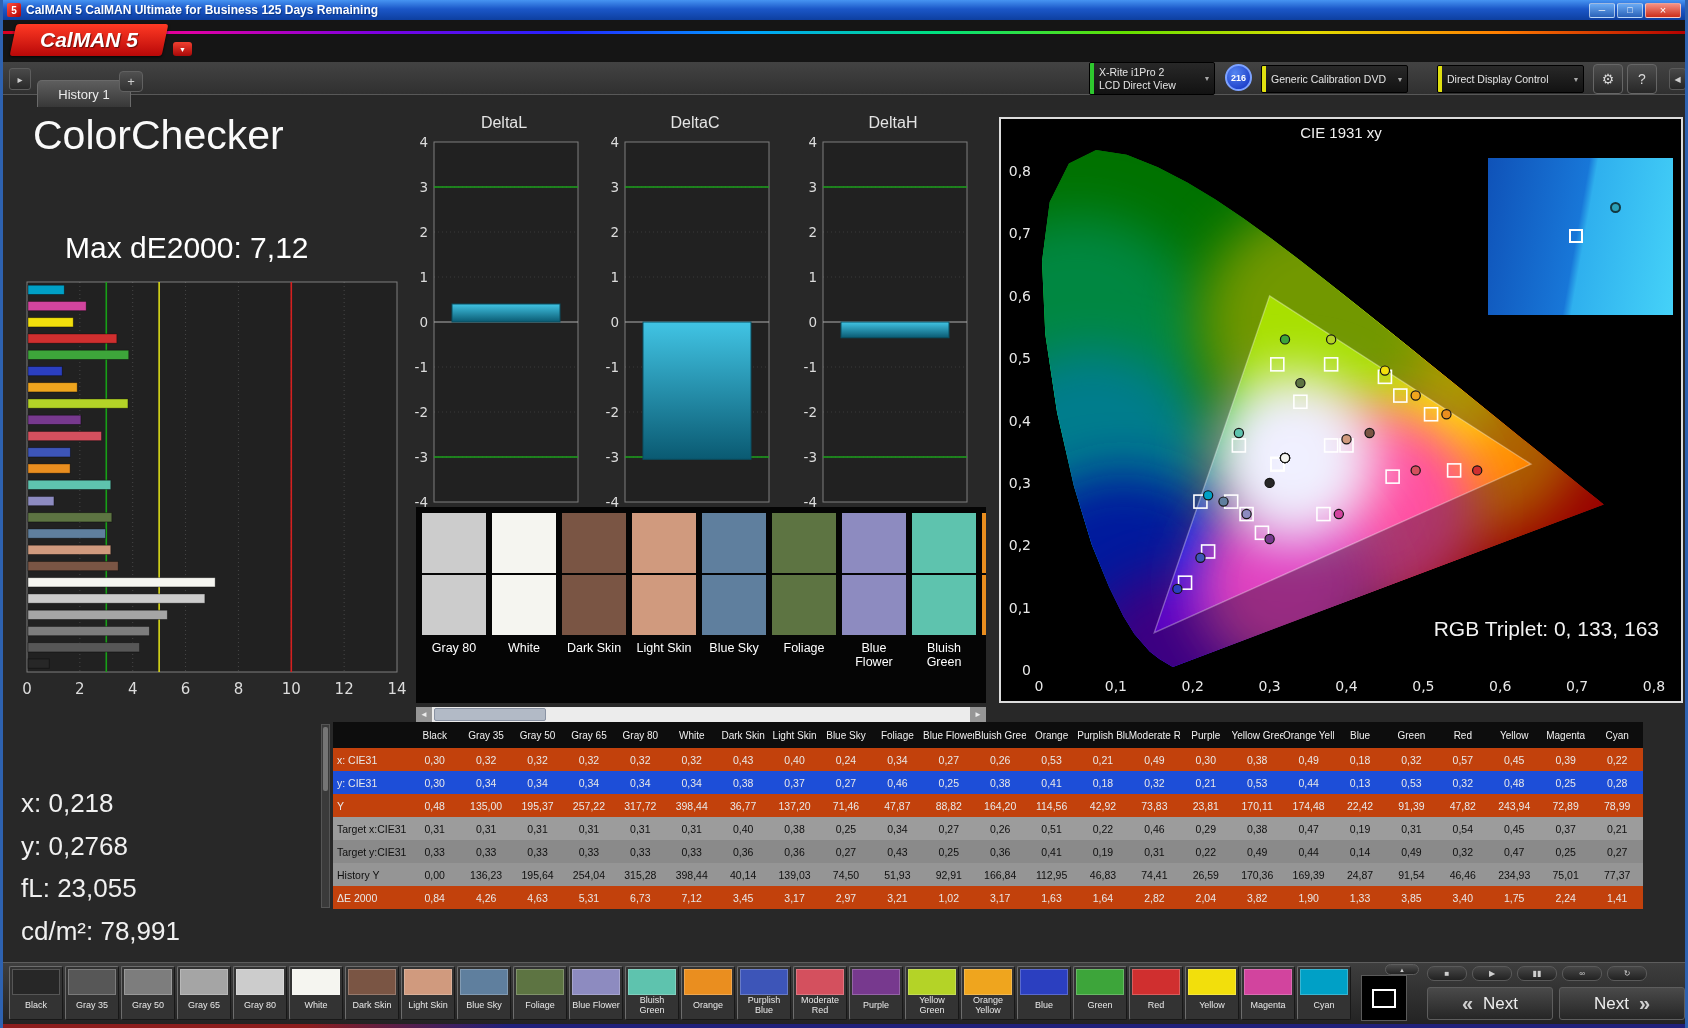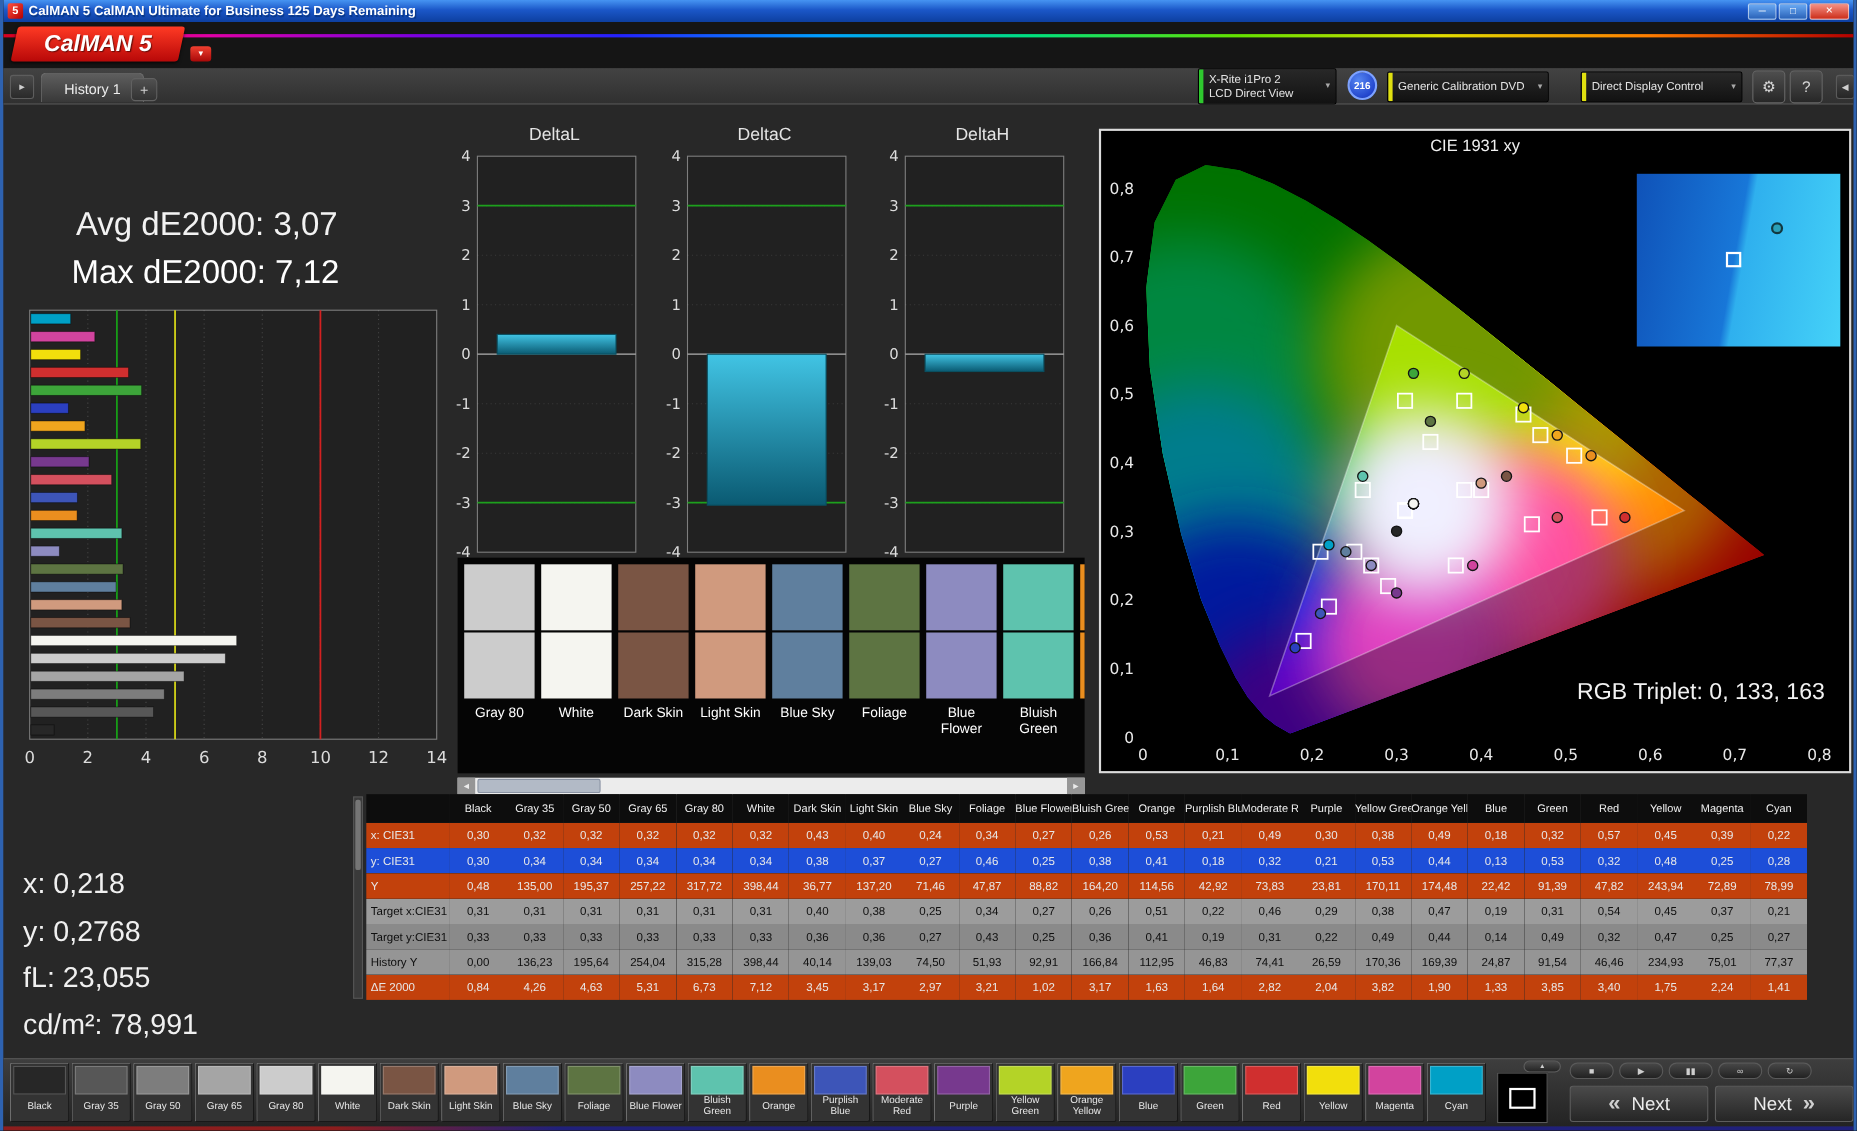--- a/index.html
+++ b/index.html
@@ -29,21 +29,21 @@
     border-radius:3px;box-shadow:0 1px 3px rgba(0,0,0,.8);display:flex;align-items:center;justify-content:center}
   .logo span{transform:skewX(12deg);color:#fff;font-size:21px;font-weight:bold;font-style:italic;
     text-shadow:1px 1px 1px rgba(0,0,0,.5);white-space:nowrap}
   .logo-dd{position:absolute;left:170px;top:22px;width:19px;height:14px;background:linear-gradient(180deg,#f04030,#a80808);
     border-radius:3px;color:#fff;font-size:7px;display:flex;align-items:center;justify-content:center}
   
   .tabbar{position:absolute;top:62px;left:0;width:100%;height:33px;
     background:linear-gradient(180deg,#434343,#303030);border-bottom:1px solid #585858}
   .ptoggle{position:absolute;left:6px;top:68px;width:22px;height:22px;background:linear-gradient(180deg,#4a4a4a,#2a2a2a);
     border:1px solid #5d5d5d;border-radius:3px;color:#cfcfcf;font-size:10px;display:flex;align-items:center;justify-content:center}
-  .tab{position:absolute;left:34px;top:66px;width:94px;height:27px;
+  .tab{position:absolute;left:34px;top:80px;width:94px;height:27px;
     background:linear-gradient(180deg,#5e5e5e,#383838);border:1px solid #6a6a6a;border-bottom:none;
     border-radius:5px 5px 0 0;color:#ececec;font-size:13px;display:flex;align-items:center;justify-content:center}
   .tab-add{position:absolute;left:116px;top:71px;width:24px;height:21px;background:linear-gradient(180deg,#505050,#323232);
     border:1px solid #616161;border-radius:4px;color:#cfcfcf;font-size:13px;display:flex;align-items:center;justify-content:center}
   .meterbox{position:absolute;height:33px;background:linear-gradient(180deg,#282828,#121212);
     border:1px solid #000;border-radius:2px;color:#e4e4e4;display:flex;align-items:center;overflow:hidden}
   .meterbox .cbar{width:4px;align-self:stretch}
   .meterbox .mtext{flex:1;padding:0 5px;font-size:10.5px;line-height:1.2;white-space:nowrap}
   .meterbox .dd{width:14px;color:#a8a8a8;font-size:7px;text-align:center}
   .badge{position:absolute;left:1222px;top:64px;width:27px;height:27px;border-radius:50%;
@@ -186,21 +186,21 @@
   <div class="sqbtn" style="left:1590px">
       <span>⚙</span>
     </div>
   <div class="sqbtn" style="left:1624px">
       <span>?</span>
     </div>
   <div class="collapse">
       <span>◀</span>
     </div>
 
-  <div class="avgline">Avg dE2000: 3,07</div>
+  <div class="bigtitle">ColorChecker</div>
   <div class="maxline">Max dE2000: 7,12</div>
 
   <div class="dEwrap">
     <svg id="deltaE-svg" width="404" height="420">
         <rect x="16" y="2" width="370" height="390" fill="#212121" stroke="#7e7e7e" stroke-width="1"></rect>
         <line x1="68.85714285714286" y1="2" x2="68.85714285714286" y2="392" stroke="#cccccc" stroke-opacity="0.22" stroke-dasharray="1,3"></line>
         <line x1="121.71428571428571" y1="2" x2="121.71428571428571" y2="392" stroke="#cccccc" stroke-opacity="0.22" stroke-dasharray="1,3"></line>
         <line x1="174.57142857142856" y1="2" x2="174.57142857142856" y2="392" stroke="#cccccc" stroke-opacity="0.22" stroke-dasharray="1,3"></line>
         <line x1="227.42857142857142" y1="2" x2="227.42857142857142" y2="392" stroke="#cccccc" stroke-opacity="0.22" stroke-dasharray="1,3"></line>
         <line x1="280.2857142857143" y1="2" x2="280.2857142857143" y2="392" stroke="#cccccc" stroke-opacity="0.22" stroke-dasharray="1,3"></line>

